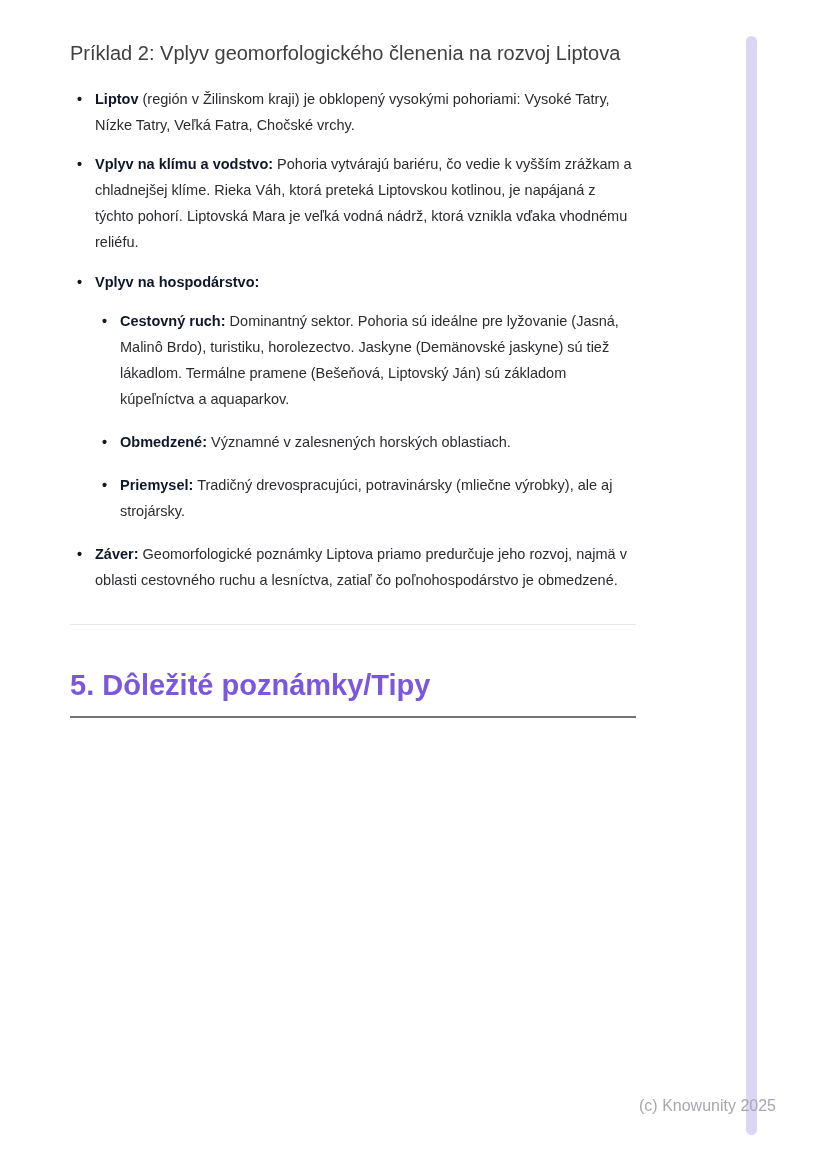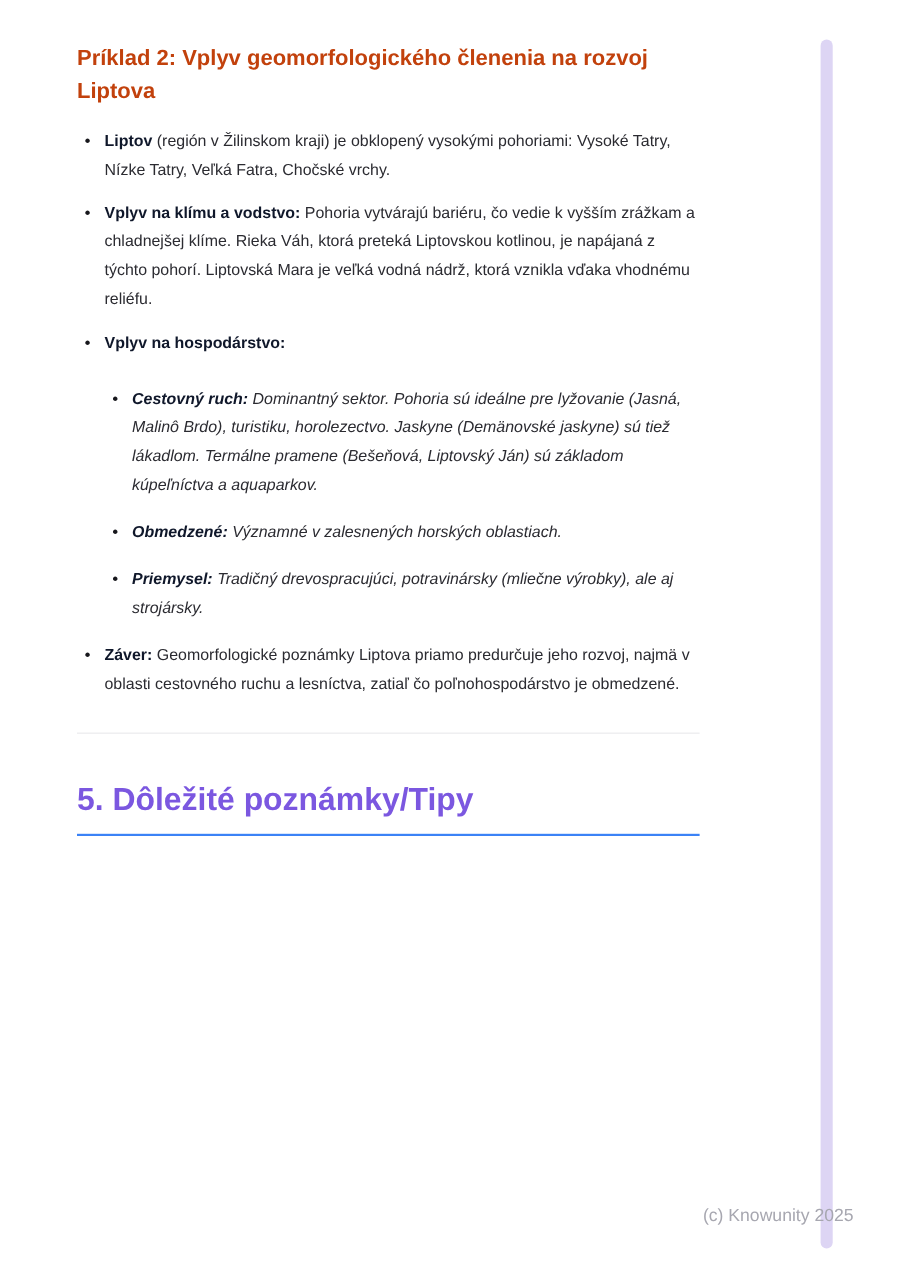--- a/index.html
+++ b/index.html
@@ -26,23 +26,23 @@
   }
   .content {
     position: absolute;
     left: 70px;
     top: 38px;
     width: 566px;
   }
   .example-title {
     margin: 0 0 18px 0;
     font-size: 20px;
-    font-weight: 700;
+    font-weight: 400;
     line-height: 1.5;
-    color: #c2410c;
+    color: #404040;
   }
   ul.bullets {
     list-style: none;
     margin: 0;
     padding: 0;
   }
   ul.bullets > li {
     position: relative;
     padding-left: 25px;
     margin-bottom: 13px;
@@ -56,38 +56,37 @@
     left: 7px;
     top: 0;
     color: #17171c;
     font-weight: 700;
   }
   ul.bullets > li strong {
     color: #0f172a;
     font-weight: 700;
   }
   ul.bullets.lvl2 {
-    margin-top: 25px;
-    font-style: italic;
+    margin-top: 13px;
   }
   ul.bullets.lvl2 > li {
     margin-bottom: 17px;
   }
   .divider {
     border: none;
     border-top: 1px solid #e8e8ec;
     margin: 30px 0 0 0;
   }
   .tips-title {
     margin: 44px 0 0 0;
     padding-bottom: 14px;
     font-size: 29px;
     font-weight: 700;
     color: #7b57e0;
-    border-bottom: 2px solid #3b82f6;
+    border-bottom: 2px solid #737373;
   }
   .tips-list {
     margin-top: 26px;
   }
   .footer-credit {
     position: absolute;
     right: 52px;
     bottom: 56px;
     font-size: 16px;
     color: #a7a7b0;

